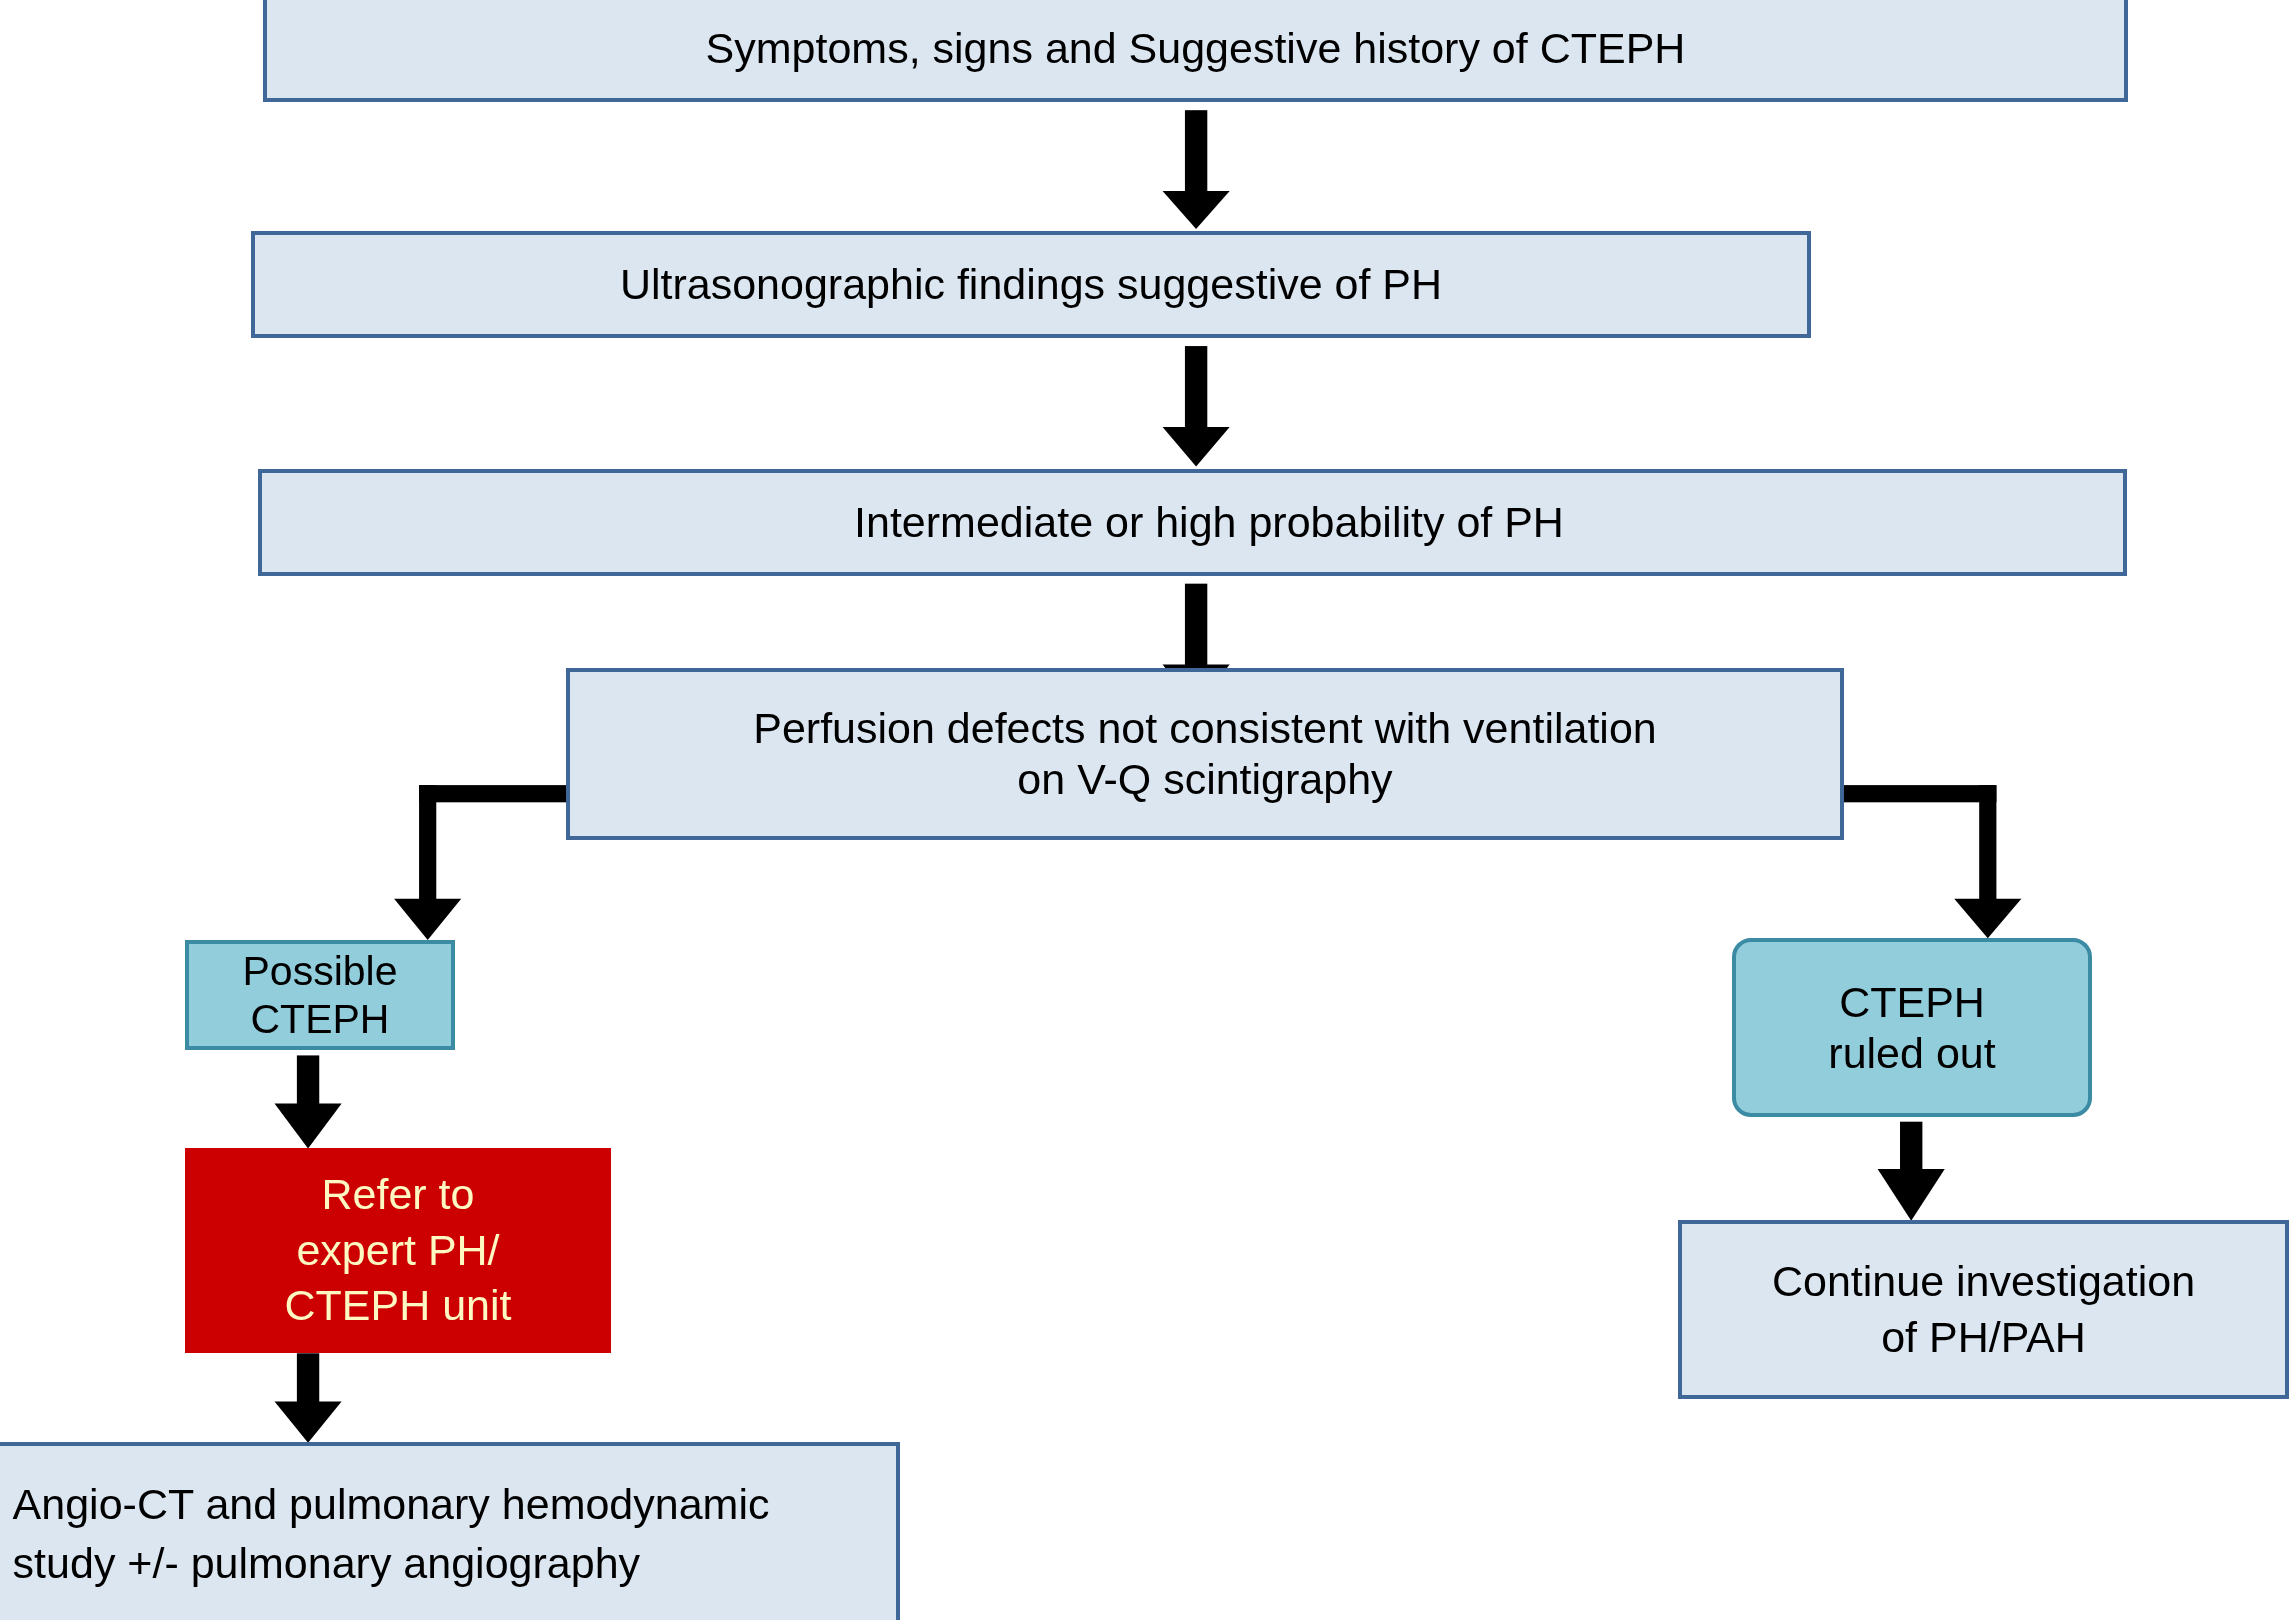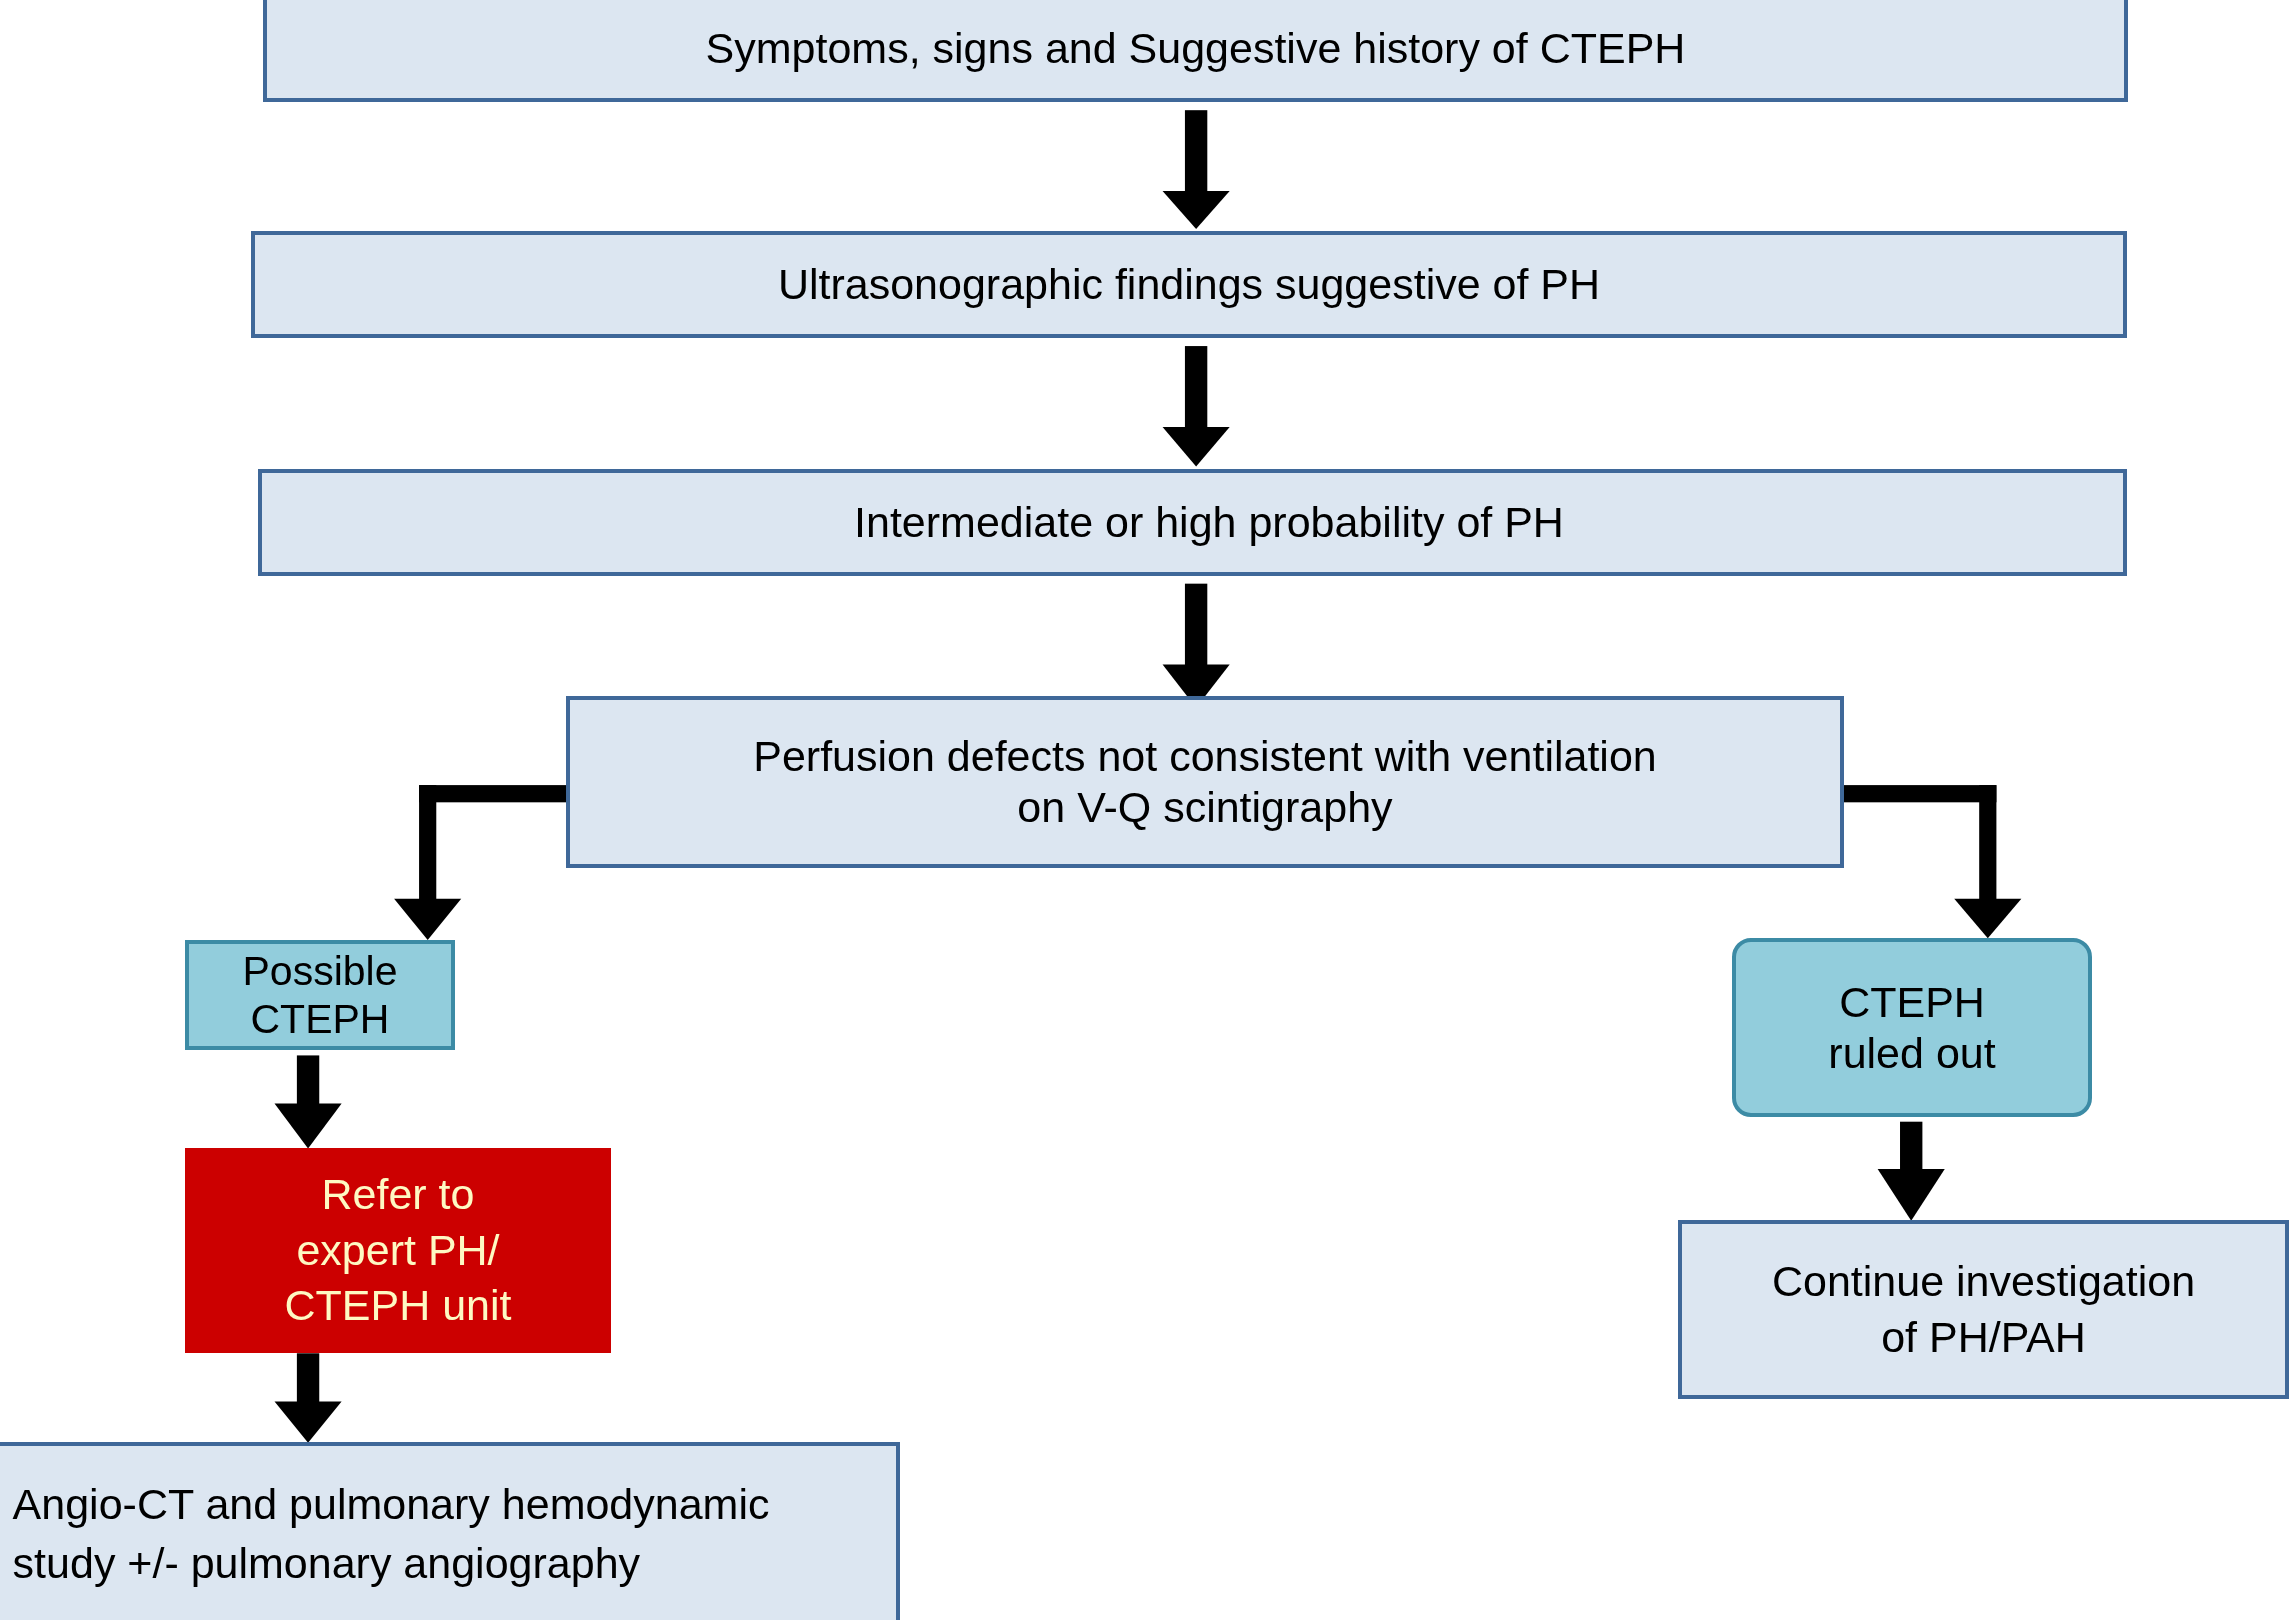--- a/index.html
+++ b/index.html
@@ -99,25 +99,25 @@
     </g>
 
     <g>
       <rect x="2208" y="1303" width="26" height="62" fill="#000000"></rect>
       <polygon points="2182,1358 2260,1358 2221,1418" fill="#000000"></polygon>
     </g>
   </svg>
 
   <div class="node node-blue" style="left:263px; top:-5.2px; width:1865px; height:107px; font-size:43px;">Symptoms, signs and Suggestive history of CTEPH</div>
 
-  <div class="node node-blue" style="left:251px; top:231px; width:1876px; height:107px; font-size:43px;">Ultrasonographic findings suggestive of PH</div>
+  <div class="node node-blue" style="left:251px; top:231px; width:1560px; height:107px; font-size:43px;">Ultrasonographic findings suggestive of PH</div>
 
   <div class="node node-blue" style="left:258px; top:469px; width:1869px; height:107px; font-size:43px;padding-left:33px;">Intermediate or high probability of PH</div>
 
-  <div class="node node-blue" style="left:566px; top:696px; width:1278px; height:172px; font-size:43px;">Perfusion defects not consistent with ventilation
+  <div class="node node-blue" style="left:566px; top:668px; width:1278px; height:172px; font-size:43px;">Perfusion defects not consistent with ventilation
 on V-Q scintigraphy</div>
 
   <div class="node node-teal" style="left:185px; top:940px; width:270px; height:110px; font-size:41px;">Possible CTEPH</div>
 
   <div class="node node-teal" style="left:1732px; top:938px; width:360px; height:179px; font-size:43px;border-radius:19px;">CTEPH
 ruled out</div>
 
   <div class="node node-red" style="left:185px; top:1148px; width:426px; height:205px; font-size:43px; line-height:1.30;">Refer to
 expert PH/
 CTEPH unit</div>

